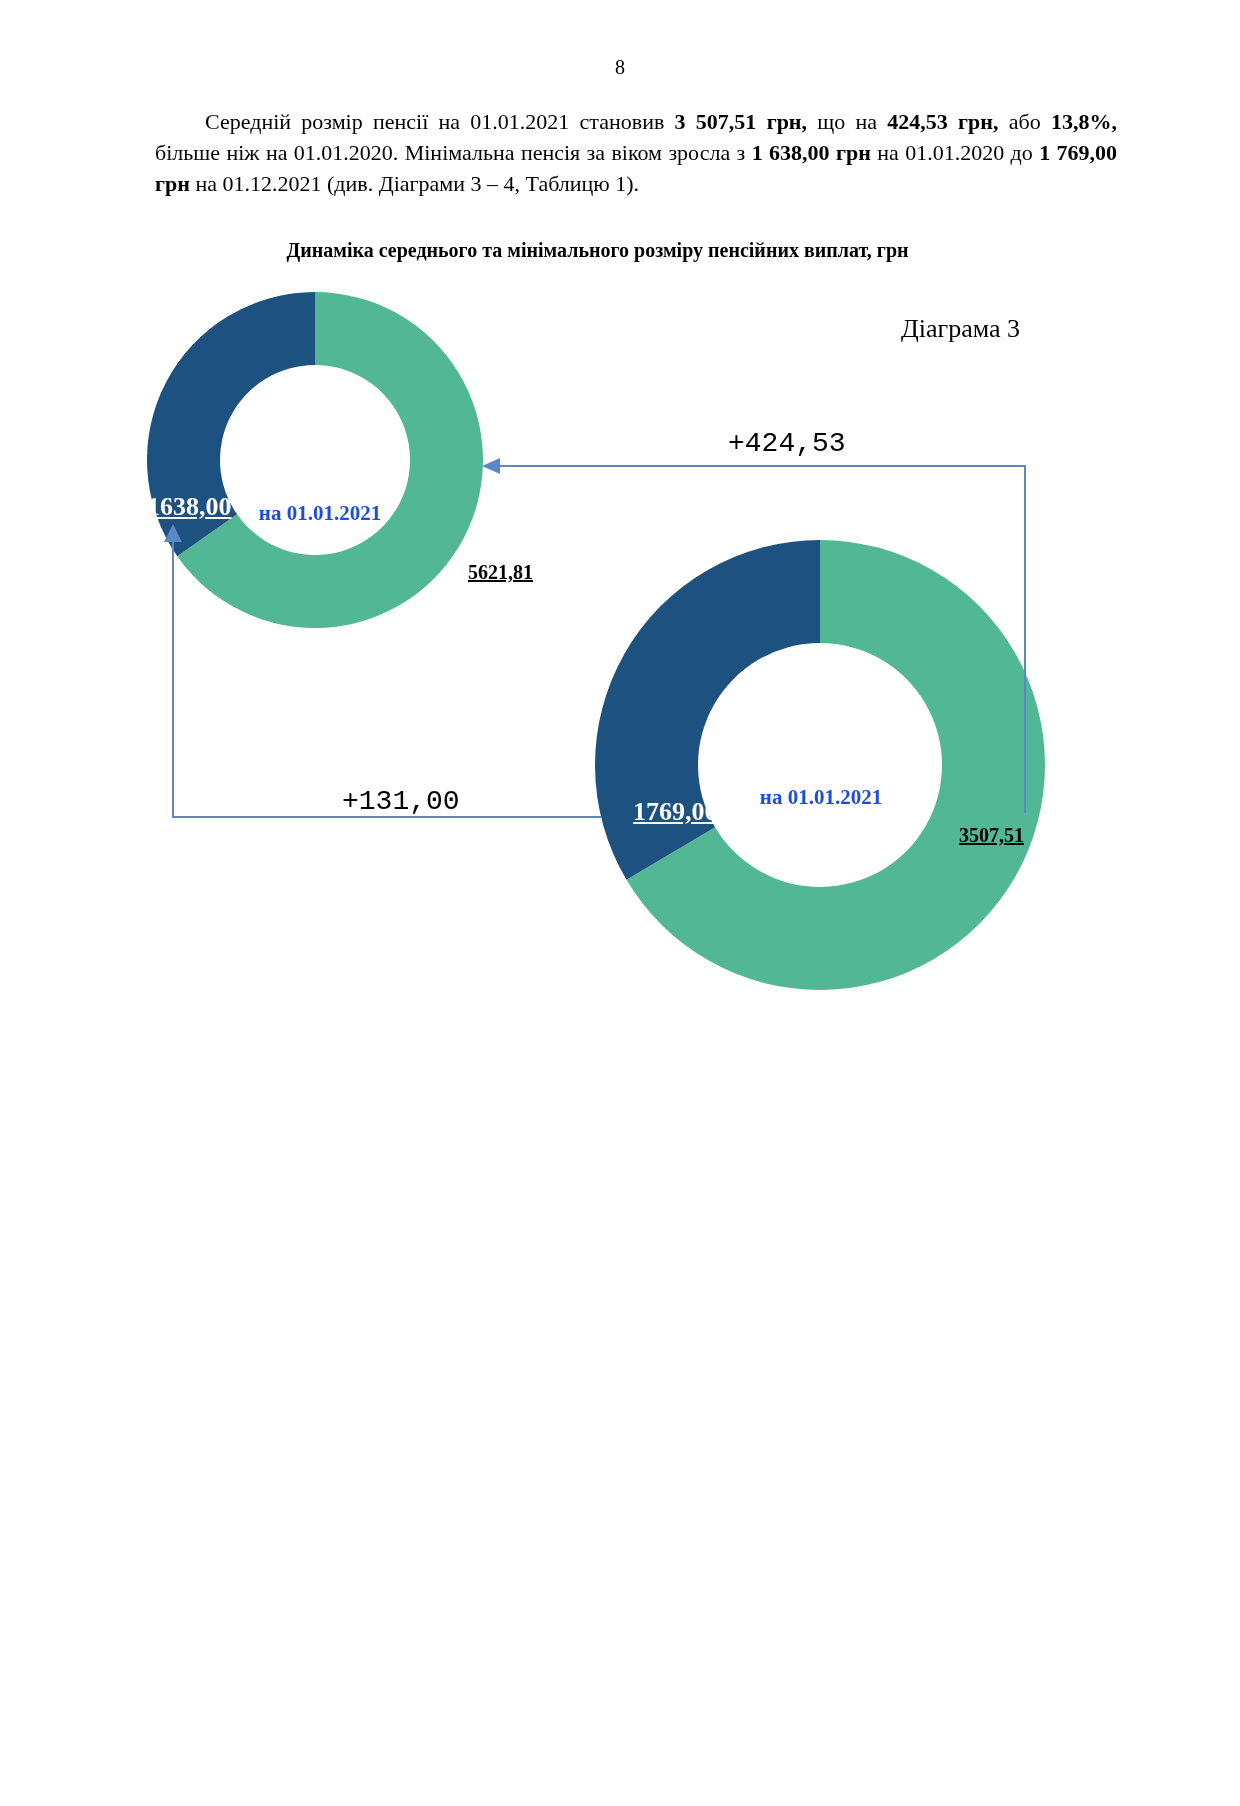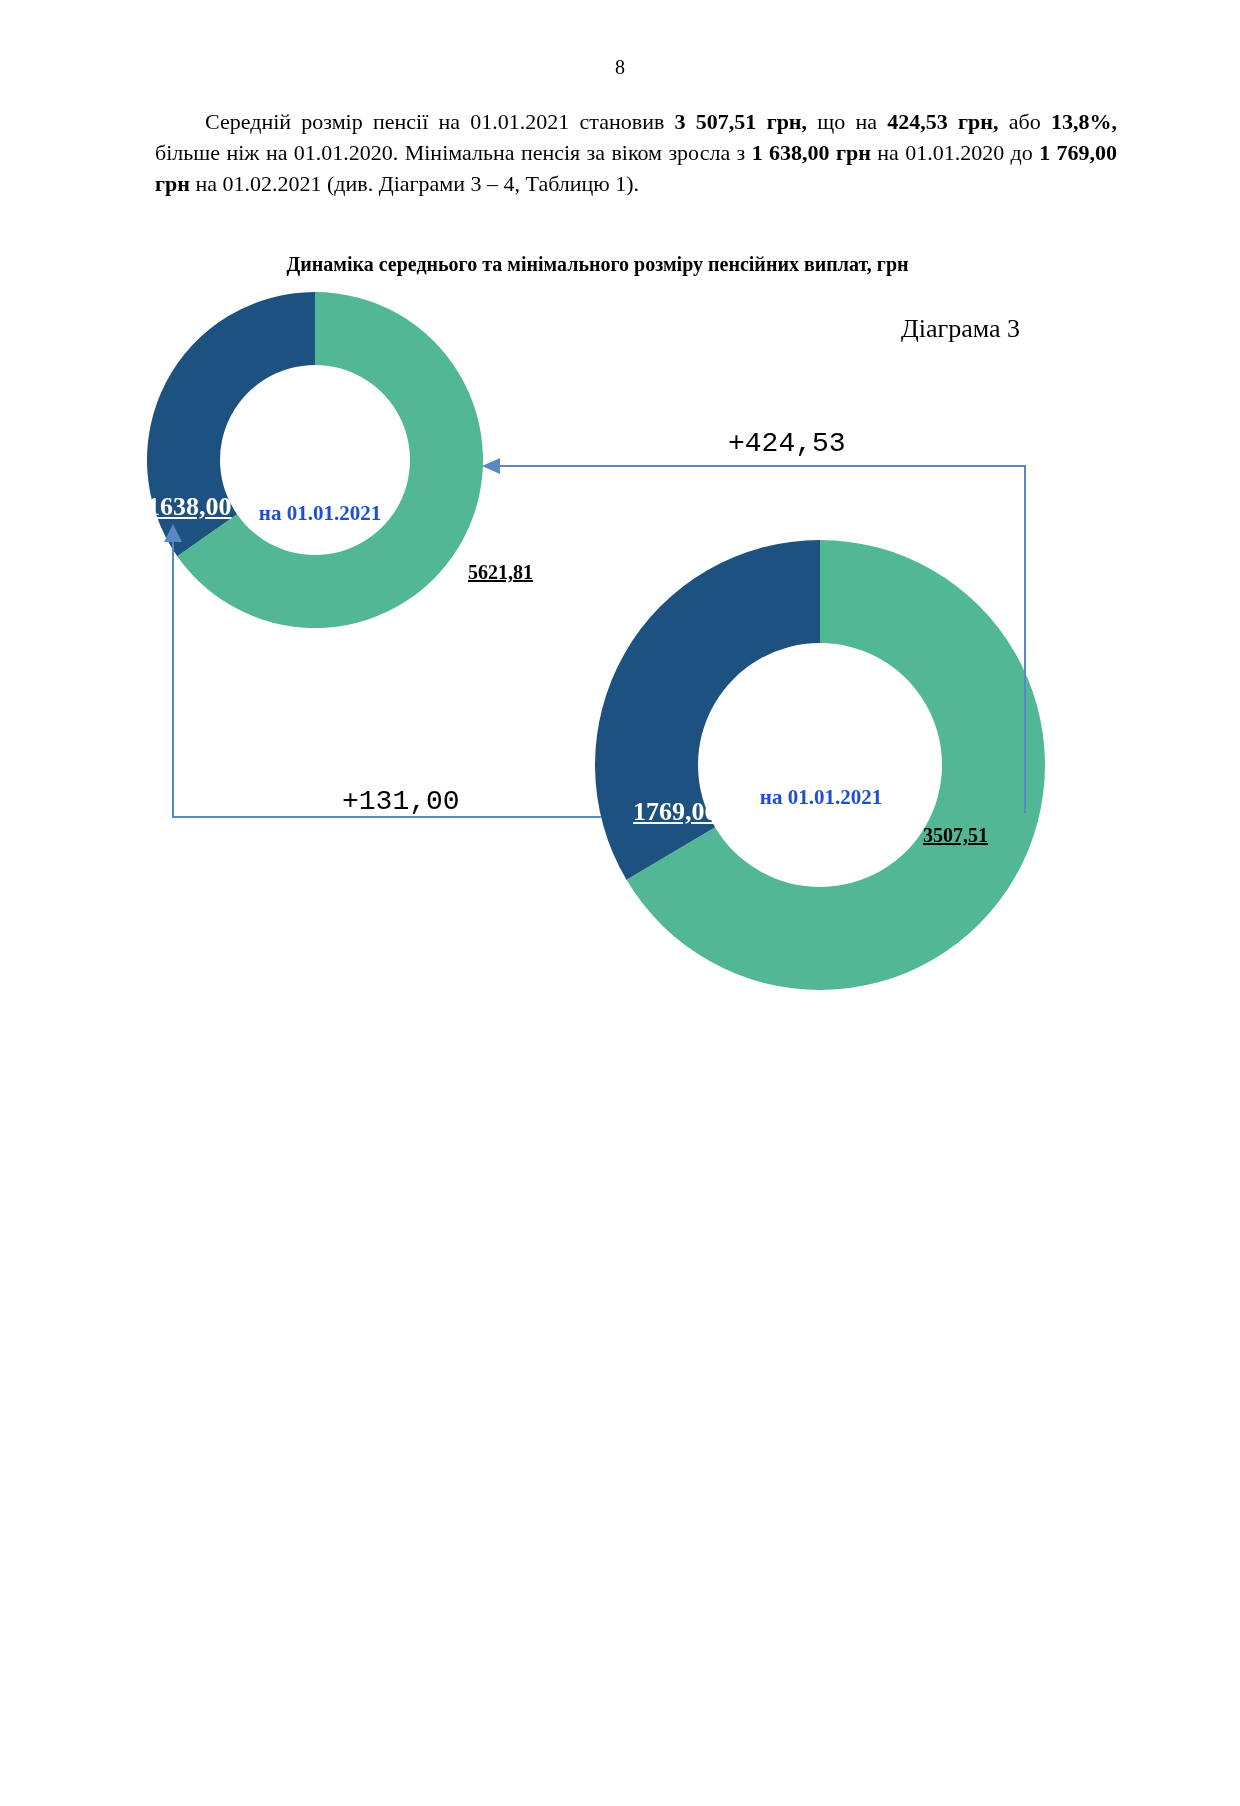--- a/index.html
+++ b/index.html
@@ -5,47 +5,47 @@
   html,body{margin:0;padding:0;background:#ffffff;}
   #page{
     position:relative;width:1240px;height:1806px;background:#ffffff;
     font-family:"Liberation Serif","DejaVu Serif",serif;color:#000;overflow:hidden;
   }
   .abs{position:absolute;}
   #page-number{left:0;top:56px;width:1240px;text-align:center;font-size:20px;}
   .para{left:155px;width:962px;text-align:justify;font-size:22px;line-height:31px;text-indent:50px;margin:0;}
   #para1{top:106px;}
   #para2{top:1136px;line-height:32px;}
-  #chart-title{left:155px;top:239px;width:885px;text-align:center;font-weight:bold;font-size:20px;margin-top:14px;}
+  #chart-title{left:155px;top:239px;width:885px;text-align:center;font-weight:bold;font-size:20px;}
   #diagram-label{left:800px;top:314px;width:220px;text-align:right;font-weight:normal;font-size:26px;}
   #chart-svg{left:0;top:0;}
   .donut-value-light{color:#ffffff;font-weight:bold;font-size:26px;text-decoration:underline;white-space:nowrap;}
   .donut-value-dark{color:#000000;font-weight:bold;font-size:20px;text-decoration:underline;white-space:nowrap;}
   .donut-center{color:#1d4ed8;font-weight:bold;font-size:21px;text-align:center;white-space:nowrap;}
   .annotation{font-size:28px;white-space:nowrap;font-family:Liberation Mono, monospace;}
   #lbl-min-1{left:147px;top:492px;}
   #center-1{left:240px;top:501px;width:160px;}
   #lbl-avg-1{left:468px;top:561px;}
   #ann-424{left:728px;top:428px;}
   #lbl-min-2{left:633px;top:797px;}
   #center-2{left:741px;top:785px;width:160px;}
-  #lbl-avg-2{left:923px;top:824px;}
+  #lbl-avg-2{left:959px;top:824px;}
   #ann-131{left:342px;top:786px;}
   #legend{left:706px;top:1004px;}
   .legend-row{display:flex;align-items:center;gap:9px;height:31px;font-size:21px;white-space:nowrap;}
   .legend-swatch{width:15px;height:15px;flex:0 0 15px;}
 </style>
 </head>
 <body>
 
 <div id="page">
 
   <div class="abs" id="page-number">8</div>
 
-  <p class="abs para" id="para1"><span>Середній розмір пенсії на 01.01.2021 становив </span><b>3 507,51 грн,</b><span> що на </span><b>424,53 грн,</b><span> або </span><b>13,8%,</b><span> більше ніж на 01.01.2020. Мінімальна пенсія за віком зросла з </span><b>1 638,00 грн</b><span> на 01.01.2020 до </span><b>1 769,00 грн</b><span> на 01.02.2021 (див. Діаграми 3 – 4, Таблицю 1).</span></p>
+  <p class="abs para" id="para1"><span>Середній розмір пенсії на 01.01.2021 становив </span><b>3 507,51 грн,</b><span> що на </span><b>424,53 грн,</b><span> або </span><b>13,8%,</b><span> більше ніж на 01.01.2020. Мінімальна пенсія за віком зросла з </span><b>1 638,00 грн</b><span> на 01.01.2020 до </span><b>1 769,00 грн</b><span> на 01.12.2021 (див. Діаграми 3 – 4, Таблицю 1).</span></p>
 
   <div class="abs" id="chart-title">Динаміка середнього та мінімального розміру пенсійних виплат, грн</div>
 
   <div class="abs" id="diagram-label">Діаграма 3</div>
 
   <svg class="abs" id="chart-svg" width="1240" height="1100" viewBox="0 0 1240 1100">
     <g id="slices-layer">
         <path d="M315,292 A168,168 0 1 1 177.22500344697187,556.1355830315346 L237.0915198063234,514.3623832618797 A95,95 0 1 0 315,365 Z" fill="#52B794"></path>
         <path d="M177.22500344697187,556.1355830315346 A168,168 0 0 1 314.99999999999994,292 L315,365 A95,95 0 0 0 237.0915198063234,514.3623832618797 Z" fill="#1D5180"></path>
         <path d="M820,540 A225,225 0 1 1 626.5200336715906,879.8499134939054 L715.0908627019292,827.2741753166954 A122,122 0 1 0 820,643 Z" fill="#52B794"></path>

